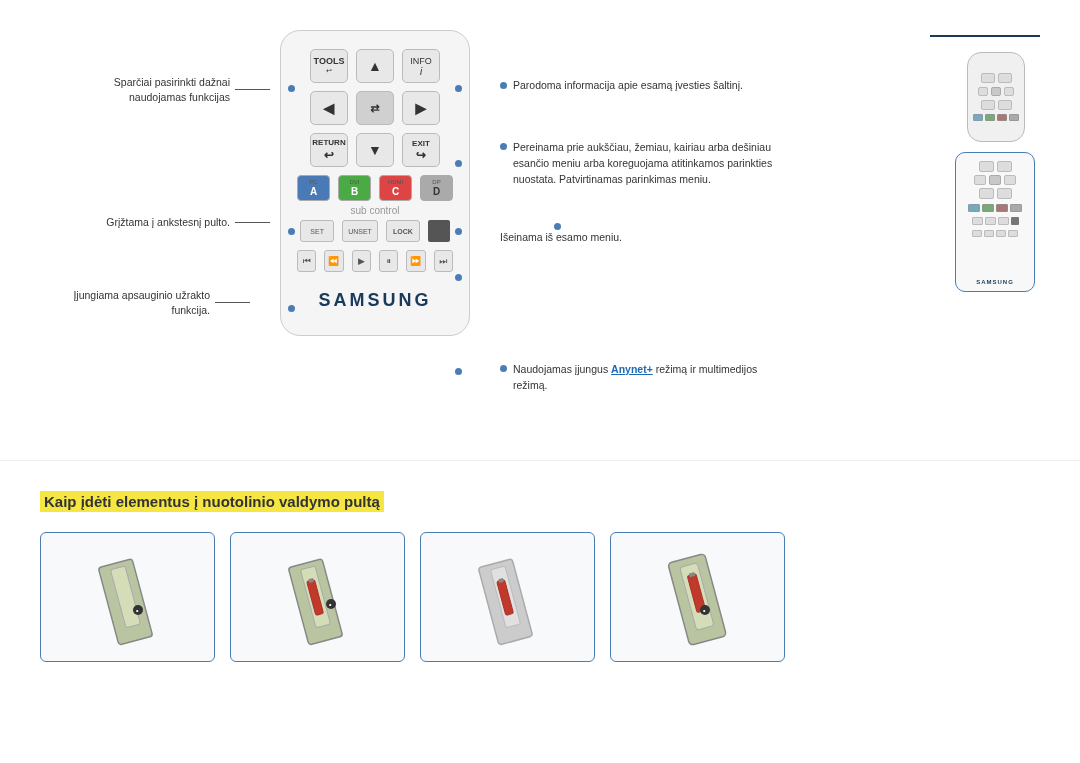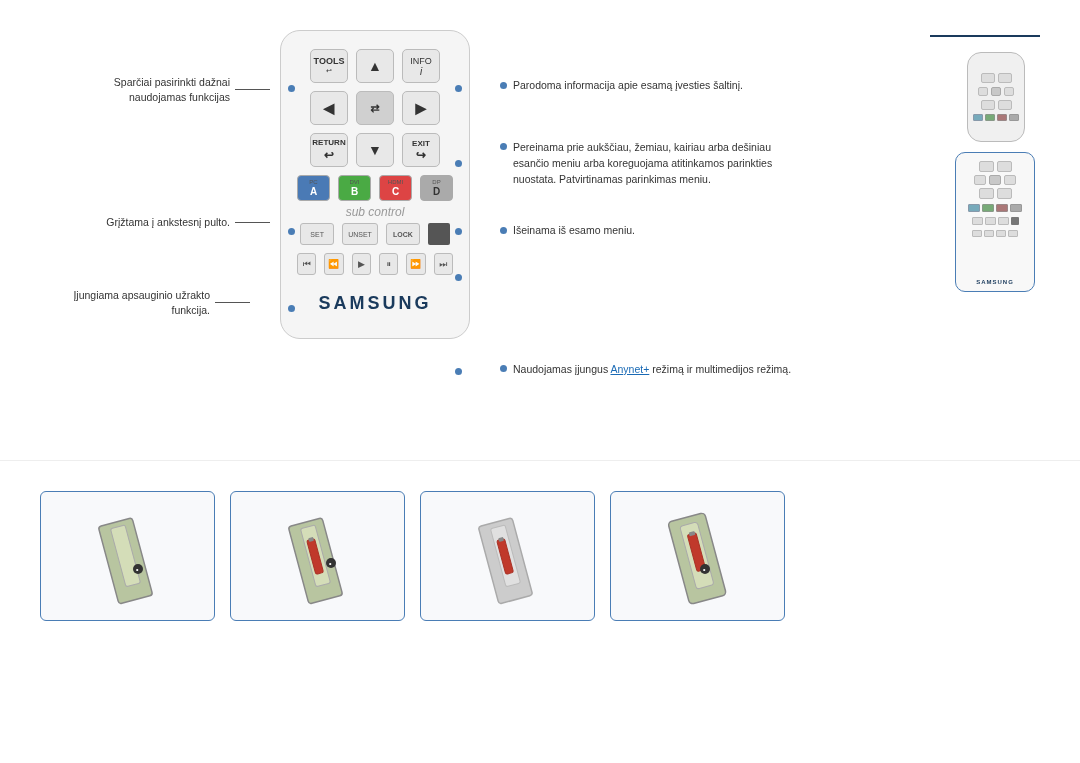--- a/index.html
+++ b/index.html
@@ -214,21 +214,21 @@
       justify-content: center;
       position: relative;
     }
 
     .highlight-blue {
       color: #1a6ab5;
       font-weight: bold;
     }
     .highlight-anynet {
       color: #1a6ab5;
-      font-weight: normal;
+      font-weight: bold;
       text-decoration: underline;
     }
 
     .remote-container {
       position: relative;
       margin: 0 10px;
     }
   </style>
 </head>
 <body>
@@ -306,21 +306,21 @@
         <div class="color-btn btn-c">
           <span class="label-top" style="color:#555;">HDMI</span>
           <span>C</span>
         </div>
         <div class="color-btn btn-d">
           <span class="label-top" style="color:#555;">DP</span>
           <span>D</span>
         </div>
       </div>
 
-      <div style="font-size:12px; color:#999; text-align:center; margin:-4px 0;font-style:italic;">sub control</div>
+      <div style="font-size:10px; color:#999; text-align:center; margin:-4px 0;">sub control</div>
 
       <div class="remote-row">
         <div class="ctrl-btn">SET</div>
         <div class="ctrl-btn">UNSET</div>
         <div class="ctrl-btn lock-btn">LOCK</div>
         <div class="stop-btn"></div>
       </div>
 
       <div class="remote-row">
         <div class="media-btn" style="font-size:9px;">⏮</div>
@@ -356,21 +356,21 @@
     <div style="position:absolute; top:110px; left:20px; display:flex; align-items:flex-start;">
       <div style="width:7px; height:7px; background:#4a7db5; border-radius:50%; flex-shrink:0; margin-right:6px; margin-top:3px;"></div>
       <span style="font-size:10.5px; color:#333; line-height:1.5; max-width:290px;">Pereinama prie aukščiau, žemiau, kairiau arba dešiniau esančio meniu arba koreguojama atitinkamos parinkties nuostata. Patvirtinamas parinkimas meniu.</span>
     </div>
 
     <div style="position:absolute; top:48px; left:20px; display:flex; align-items:center;">
       <div style="width:7px; height:7px; background:#4a7db5; border-radius:50%; flex-shrink:0; margin-right:6px;"></div>
       <span style="font-size:10.5px; color:#333; line-height:1.4; max-width:280px;">Parodoma informacija apie esamą įvesties šaltinį.</span>
     </div>
 
-    <div style="position:absolute; top:193px; left:20px; display:flex; align-items:center;">
+    <div style="position:absolute; top:193px; left:20px; display:flex; align-items:center;flex-direction:column;">
       <div style="width:7px; height:7px; background:#4a7db5; border-radius:50%; flex-shrink:0; margin-right:6px;"></div>
       <span style="font-size:10.5px; color:#333; line-height:1.4;">Išeinama iš esamo meniu.</span>
     </div>
 
 
     <div style="position:absolute; top:332px; left:20px; display:flex; align-items:flex-start;">
       <div style="width:7px; height:7px; background:#4a7db5; border-radius:50%; flex-shrink:0; margin-right:6px; margin-top:3px;"></div>
       <span style="font-size:10.5px; color:#333; line-height:1.5; max-width:280px;">
         Naudojamas įjungus
         <span class="highlight-anynet">Anynet+</span>
@@ -438,20 +438,23 @@
         <div style="width:10px;height:7px;background:#ddd;border:1px solid #bbb;border-radius:1px;"></div>
         <div style="width:10px;height:7px;background:#ddd;border:1px solid #bbb;border-radius:1px;"></div>
       </div>
       <div style="font-size:6px; font-weight:bold; letter-spacing:1px; color:#1a3a5c; margin-top:auto;">SAMSUNG</div>
     </div>
 
   </div>
 </div>
 
 <div class="bottom-section">
+  <div>
+    <span class="section-title">Kaip įdėti elementus į nuotolinio valdymo pultą</span>
+  </div>
   <div class="battery-steps">
 
     <div class="battery-step">
       <div class="battery-illus">
         <svg width="130" height="110" viewBox="0 0 130 110">
 
           <rect x="45" y="20" width="35" height="80" rx="3" fill="#b8c5a0" stroke="#888" stroke-width="1.5" transform="rotate(-15,62,60)"></rect>
           <rect x="55" y="25" width="15" height="60" rx="2" fill="#d4ddb8" stroke="#aaa" stroke-width="1" transform="rotate(-15,62,55)"></rect>
 
           <circle cx="75" cy="68" r="5" fill="#333"></circle>

